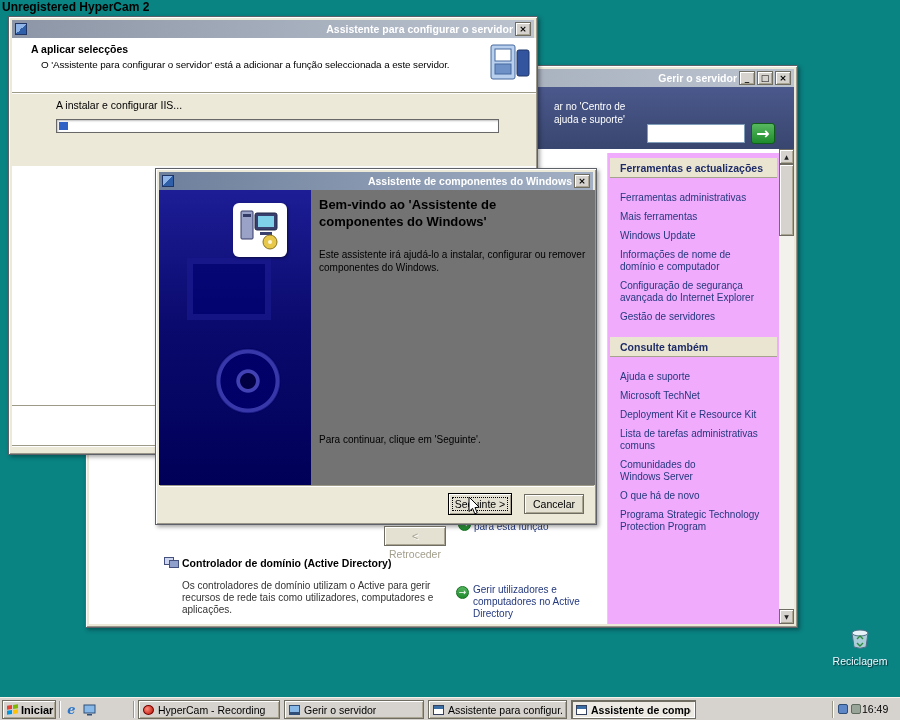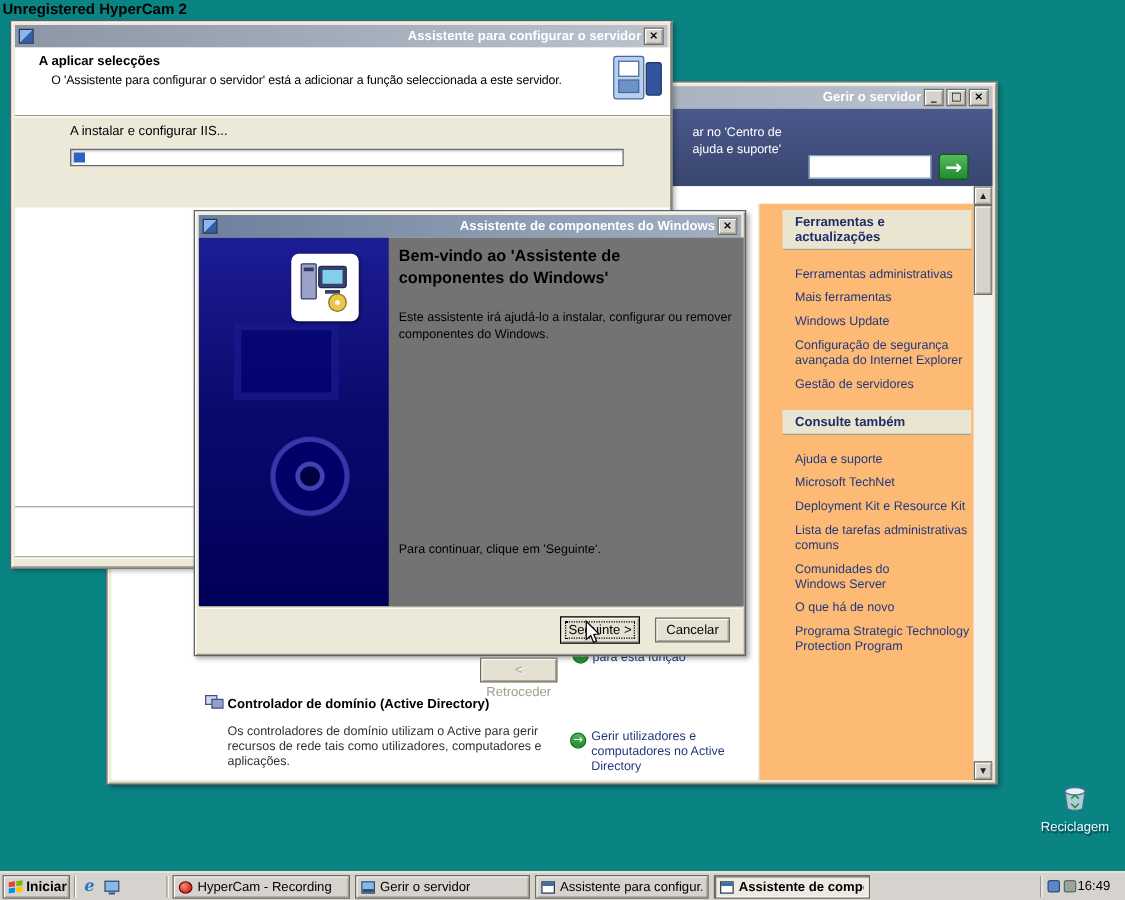--- a/index.html
+++ b/index.html
@@ -46,21 +46,21 @@
   #go-btn { position:absolute; left:662px; top:36px; width:24px; height:21px; border-radius:3px;
             background:linear-gradient(180deg,#58B860,#1E8C2C); border:1px solid #0F5E1A;
             color:#fff; text-align:center; line-height:19px; font-weight:bold; cursor:pointer; font-family:"DejaVu Sans", sans-serif; }
   #mcontent { position:absolute; left:3px; right:3px; top:83px; bottom:3px; background:#fff; overflow:hidden; }
 
   .goicon { position:absolute; width:13px; height:13px; border-radius:50%;
             background:linear-gradient(180deg,#54B45E,#1F8A2E); border:1px solid #12701F;
             color:#fff; font-size:9px; line-height:11px; text-align:center; font-family:"DejaVu Sans", sans-serif; }
   .navlink { color:#23387E; font-size:10px; line-height:12px; cursor:pointer; }
 
-  #sidepanel { position:absolute; right:15px; top:14px; bottom:0; width:172px; background:#fdba74; border-left:1px solid #DDD8C2;padding-left:16px; }
+  #sidepanel { position:absolute; right:15px; top:4px; bottom:0; width:172px; background:#f0abfc; border-left:1px solid #DDD8C2; }
   .pheader { margin:5px 2px 0 2px; background:#E9E5D1; border-bottom:1px solid #A6A28E;
              padding:4px 6px 3px 10px; font-weight:bold; font-size:10.5px; color:#1F2C68; }
   .plinks { padding:14px 6px 0 12px; }
   .plink { width:142px; margin-bottom:7px; color:#23387E; font-size:10px; line-height:12px; cursor:pointer; }
 
   #vscroll { position:absolute; right:0; top:0; bottom:0; width:15px; background:#F2F1EB; }
   .sbtn { position:absolute; left:0; width:15px; height:15px; background:#D6D3CE; border:1px solid #6F6D62;
           box-shadow: inset 1px 1px 0 #fff, inset -1px -1px 0 #A9A592;
           font-family:"DejaVu Sans", sans-serif; font-size:6px; color:#222; text-align:center; line-height:13px; cursor:pointer; }
   #sthumb { position:absolute; left:0; top:15px; width:15px; height:72px; background:#D6D3CE; border:1px solid #6F6D62;
@@ -159,20 +159,21 @@
       <div class="dc-desc abs" style="left:93px; top:431px; width:258px;">Os controladores de domínio utilizam o Active para gerir recursos de rede tais como utilizadores, computadores e aplicações.</div>
       <span class="goicon" style="left:367px; top:437px;">→</span>
       <div class="navlink abs" style="left:384px; top:435px; width:120px;">Gerir utilizadores e computadores no Active Directory</div>
 
       <div id="sidepanel">
         <div class="pheader">Ferramentas e actualizações</div>
         <div class="plinks">
           <div class="plink">Ferramentas administrativas</div>
           <div class="plink">Mais ferramentas</div>
           <div class="plink">Windows Update</div>
+          <div class="plink">Informações de nome de domínio e computador</div>
           <div class="plink">Configuração de segurança avançada do Internet Explorer</div>
           <div class="plink">Gestão de servidores</div>
         </div>
         <div class="pheader" style="margin-top:14px;">Consulte também</div>
         <div class="plinks">
           <div class="plink">Ajuda e suporte</div>
           <div class="plink">Microsoft TechNet</div>
           <div class="plink">Deployment Kit e Resource Kit</div>
           <div class="plink">Lista de tarefas administrativas comuns</div>
           <div class="plink" style="width:118px;">Comunidades do Windows Server</div>

